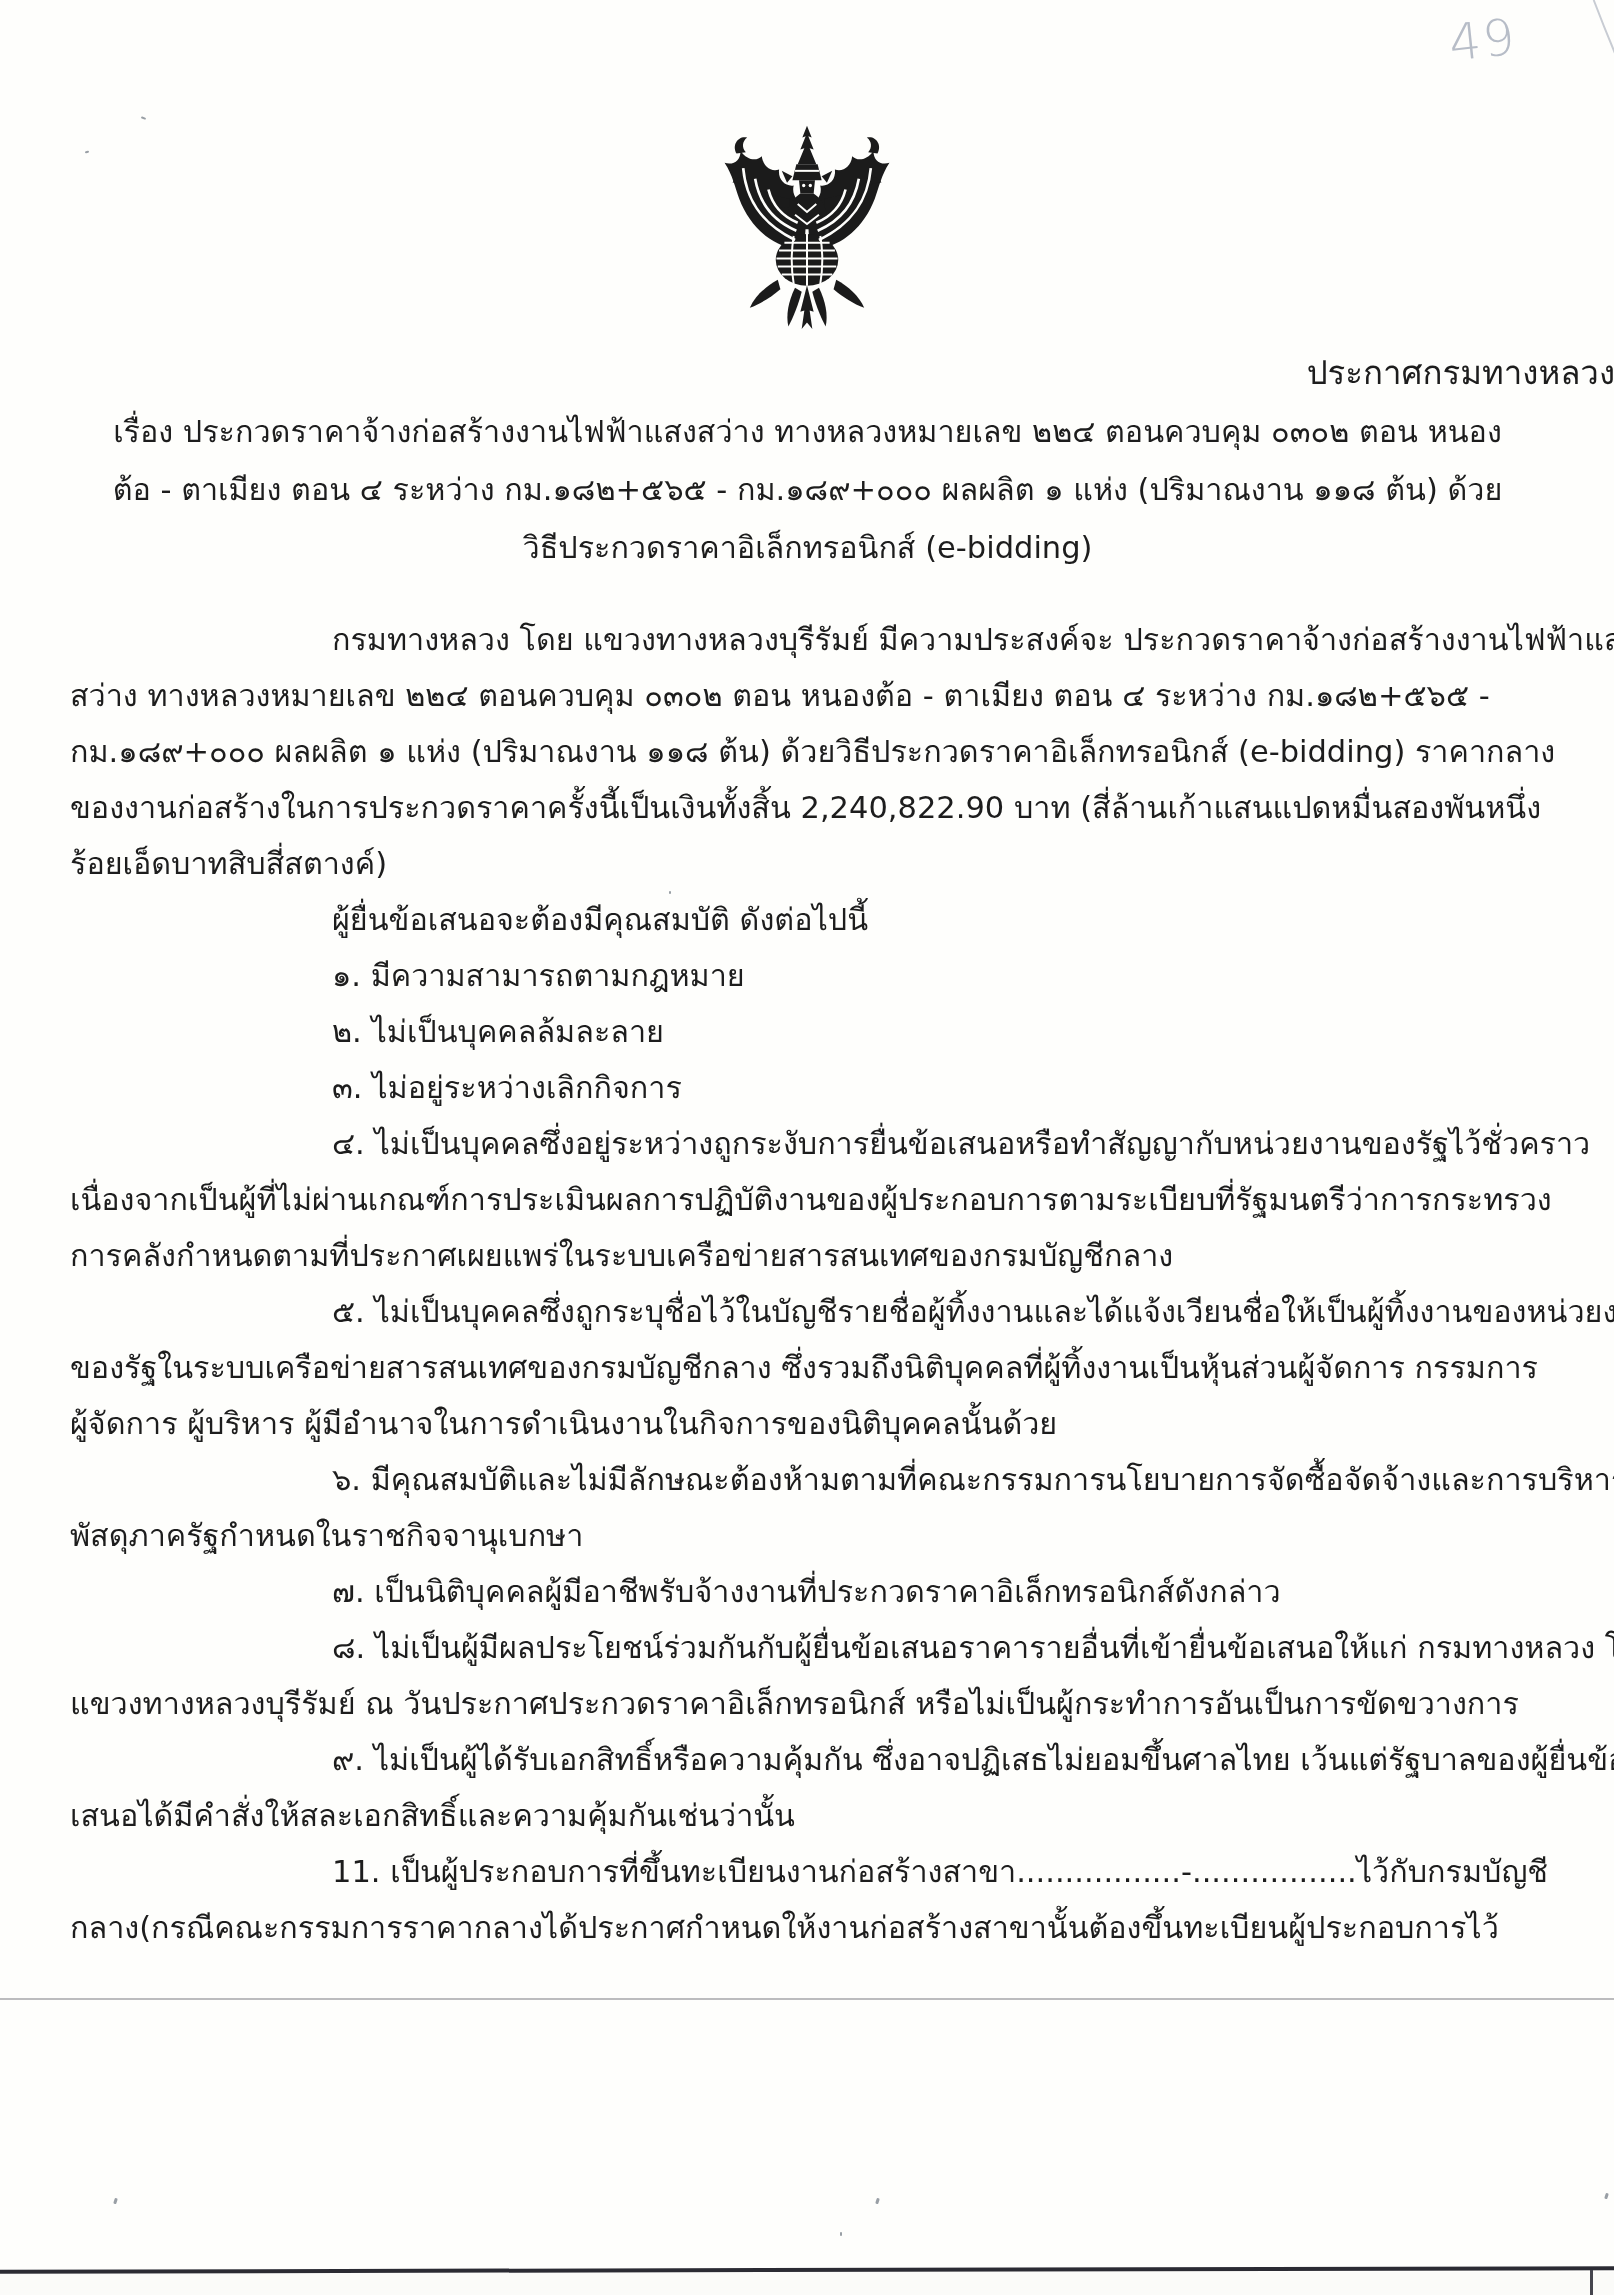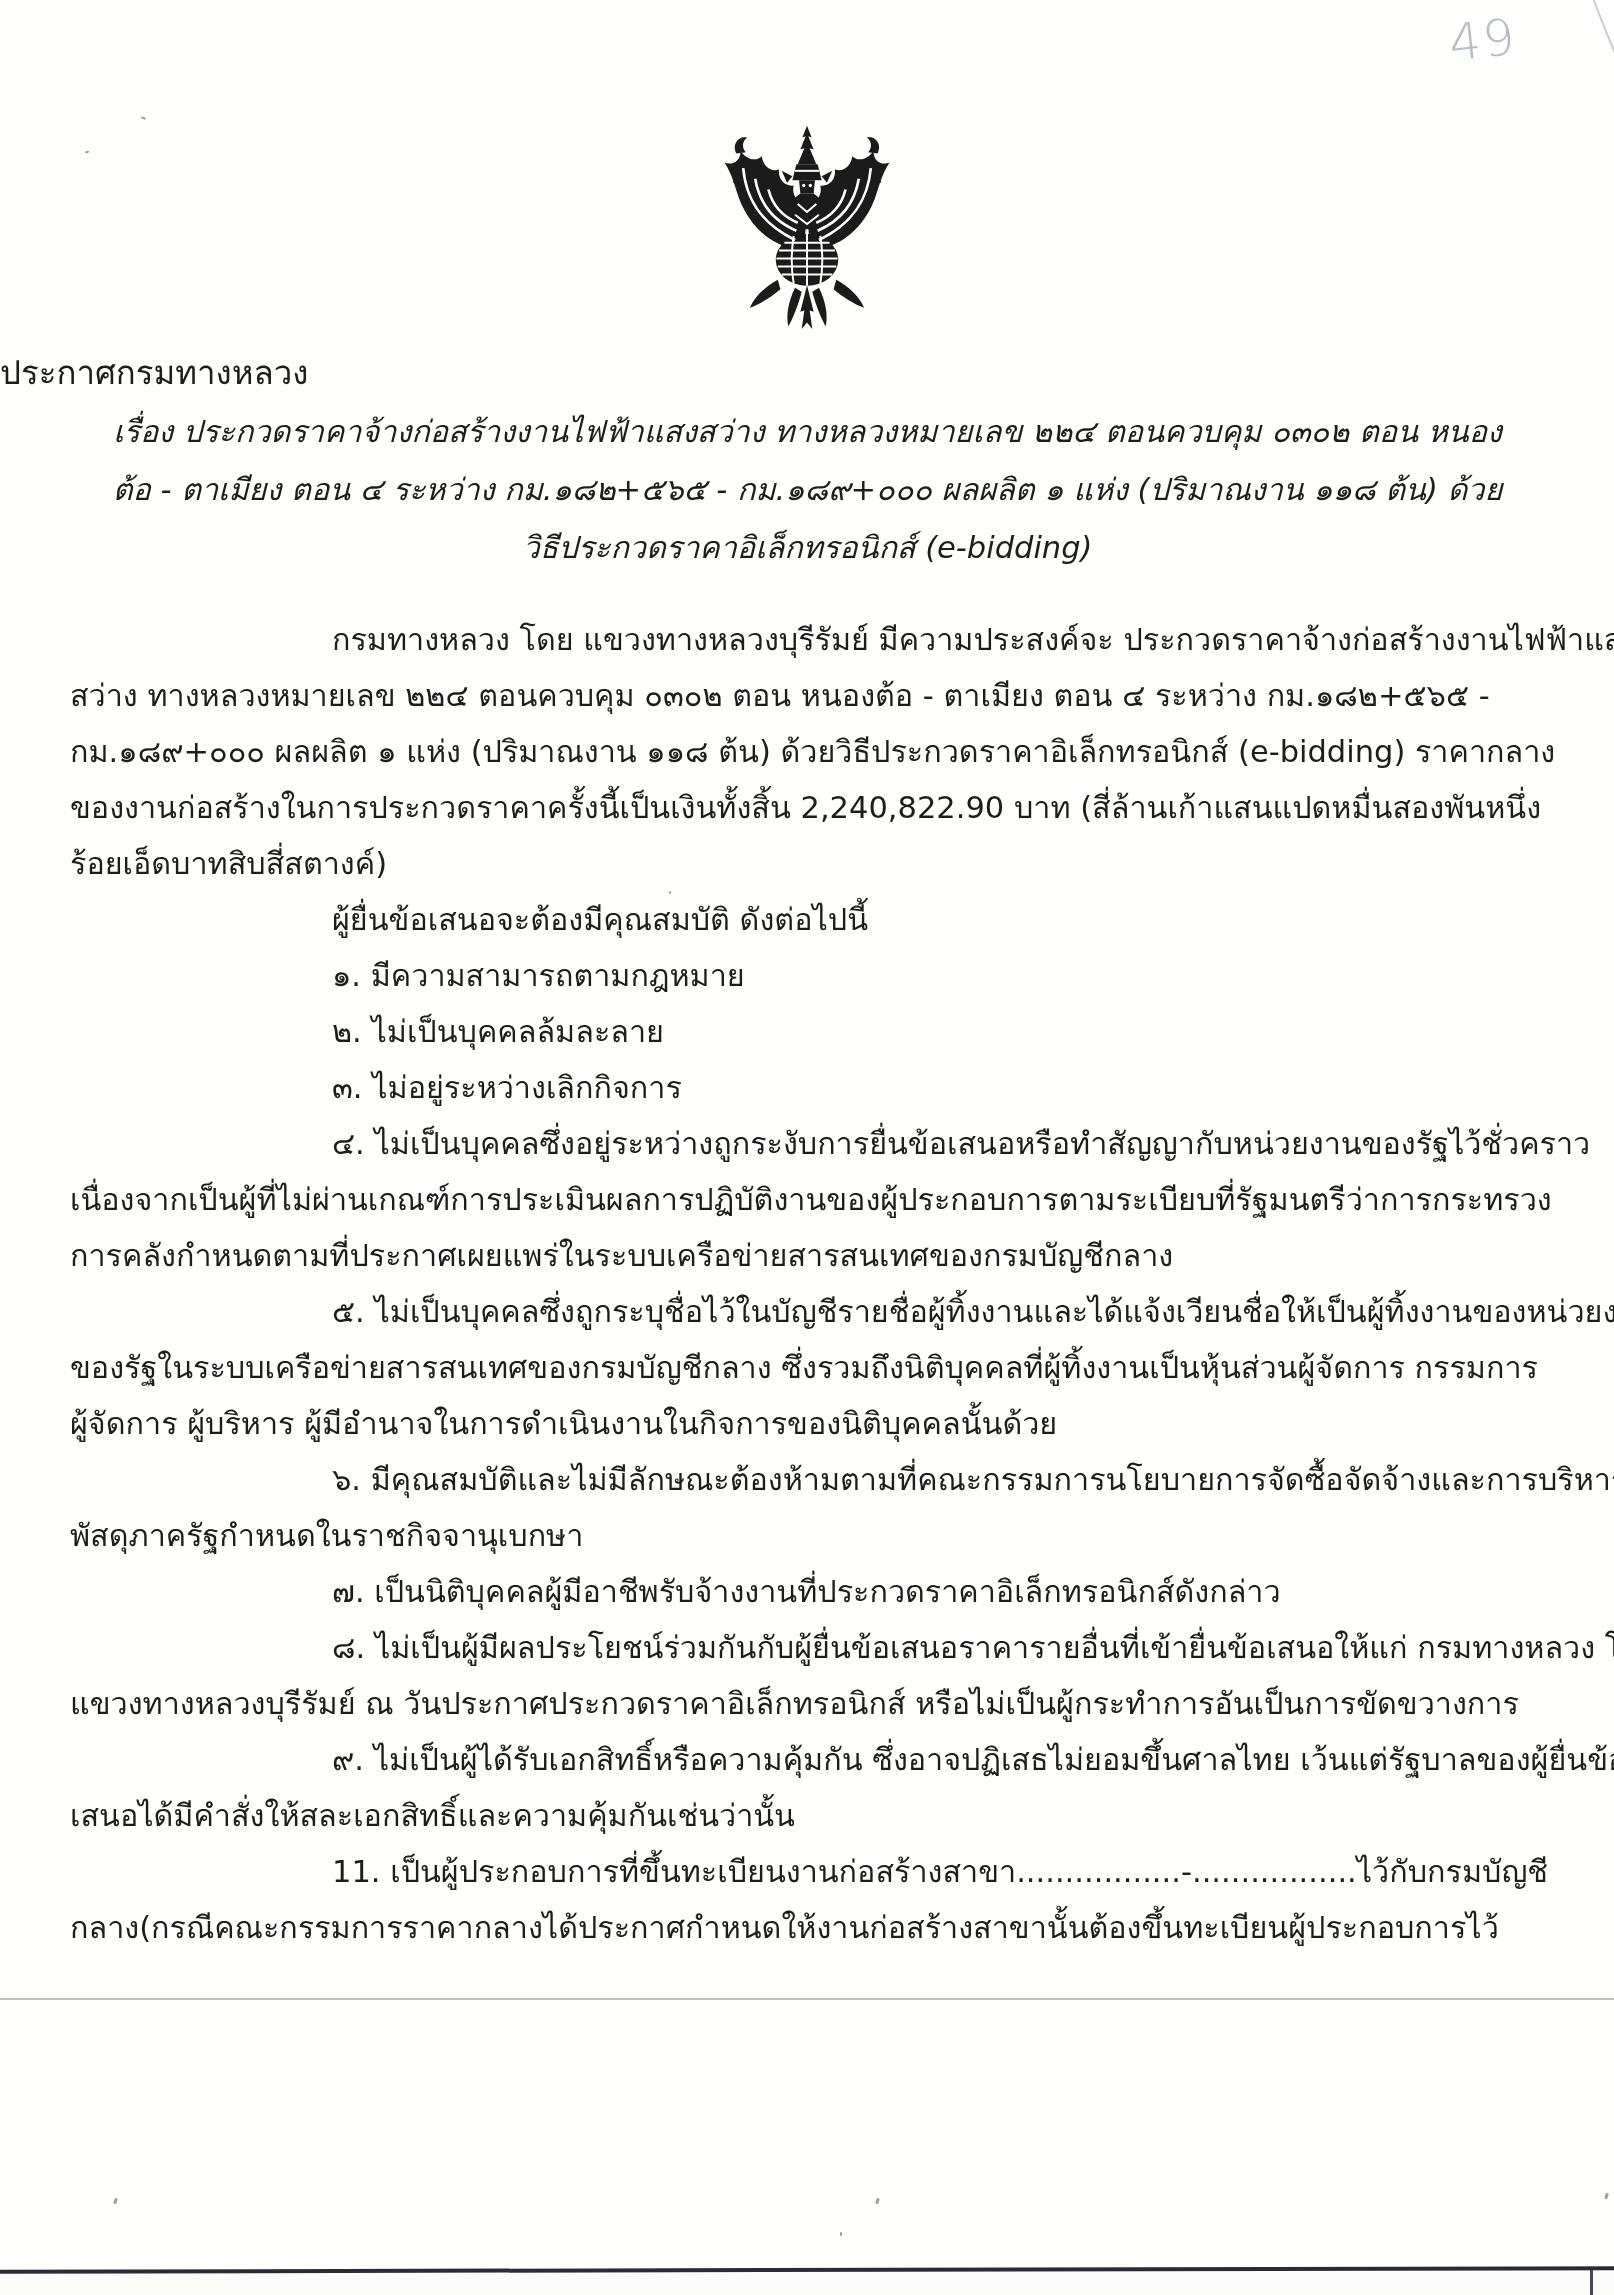--- a/index.html
+++ b/index.html
@@ -14,26 +14,26 @@
   .pencil-mark{
     position:absolute;top:10.6px;left:1449px;
     font-size:50px;font-weight:300;letter-spacing:2px;
     color:#a6adbb;opacity:.8;
     transform:rotate(-6deg);
   }
   .corner-arc{position:absolute;top:0;right:0;}
   .emblem{position:absolute;top:119px;left:706px;width:202px;height:226px;}
   .doc-title{
     position:absolute;top:345px;left:0;right:0;
-    text-align:left;font-size:33px;font-weight:500;line-height:56px;
+    text-align:right;font-size:33px;font-weight:500;line-height:56px;
     white-space:nowrap;
   }
   .subject{
     position:absolute;top:403px;left:61px;right:61px;
-    text-align:center;font-size:30.5px;line-height:58px;font-weight:400;font-style:italic;
+    text-align:center;font-size:30.5px;line-height:58px;font-weight:400;
   }
   .subject .sline{white-space:nowrap;}
   .doc-body{
     position:absolute;top:612px;left:70px;right:63px;
     font-size:30.5px;line-height:56px;font-weight:400;
   }
   .doc-body .line{white-space:nowrap;}
   .doc-body .ind{padding-left:262px;}
   .faint-scan-line{
     position:absolute;top:1998px;left:0;width:1615px;height:2px;

